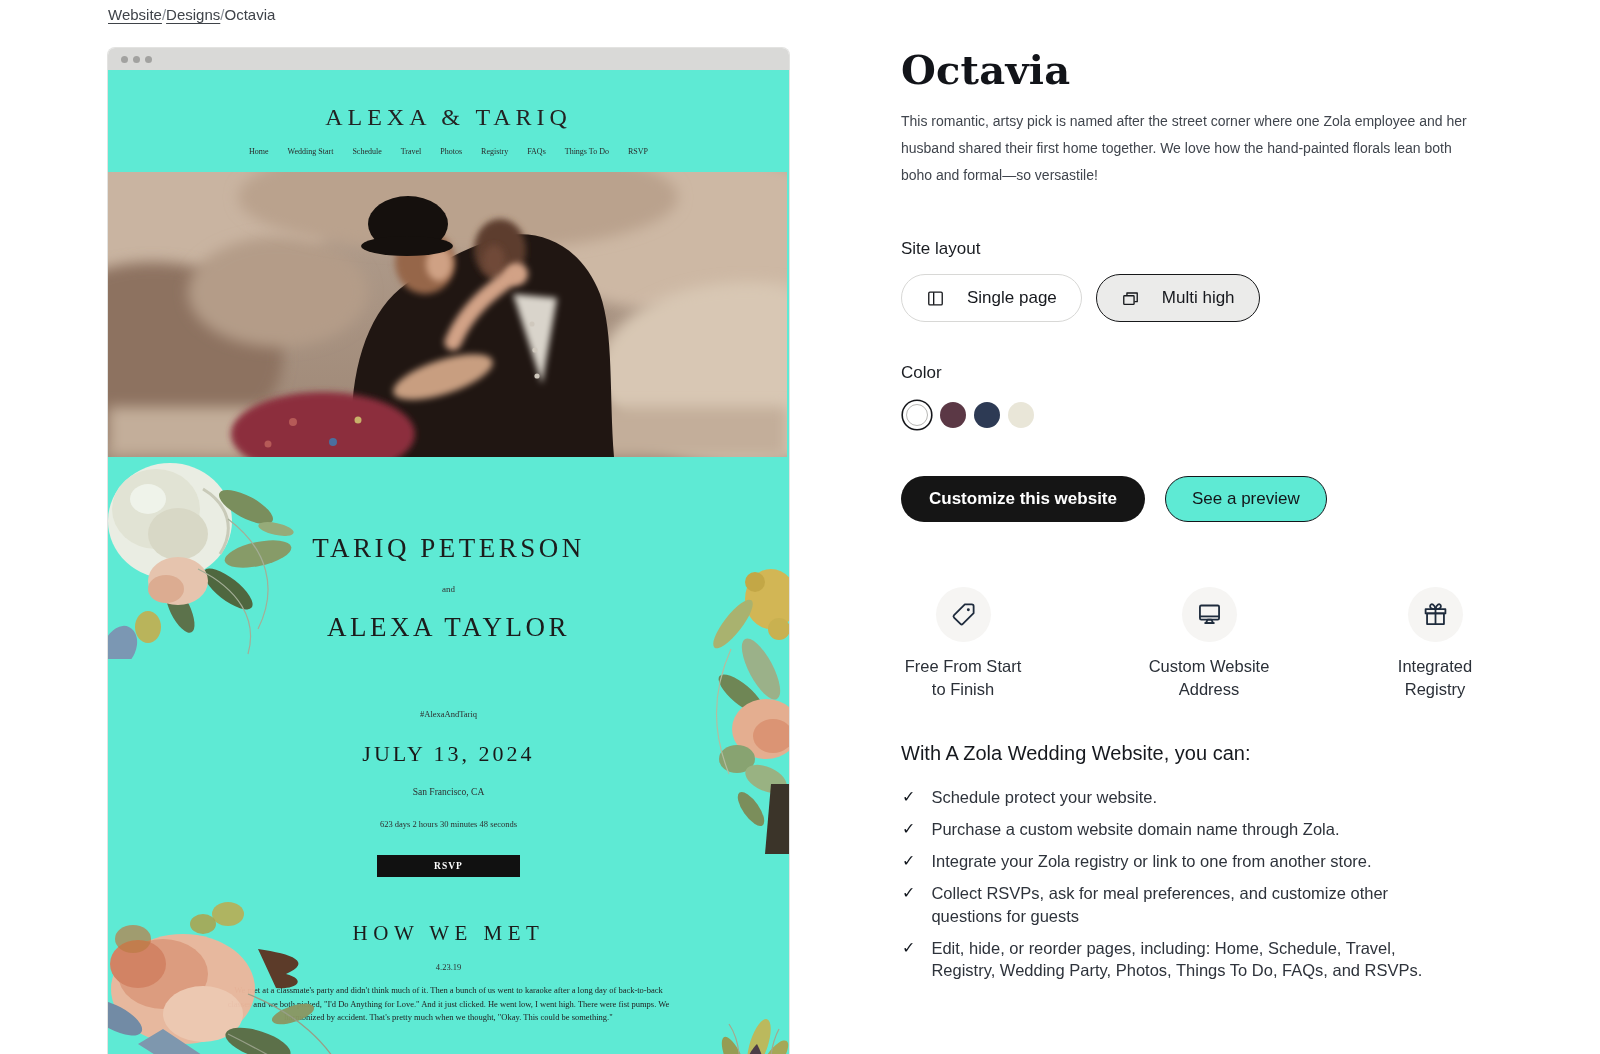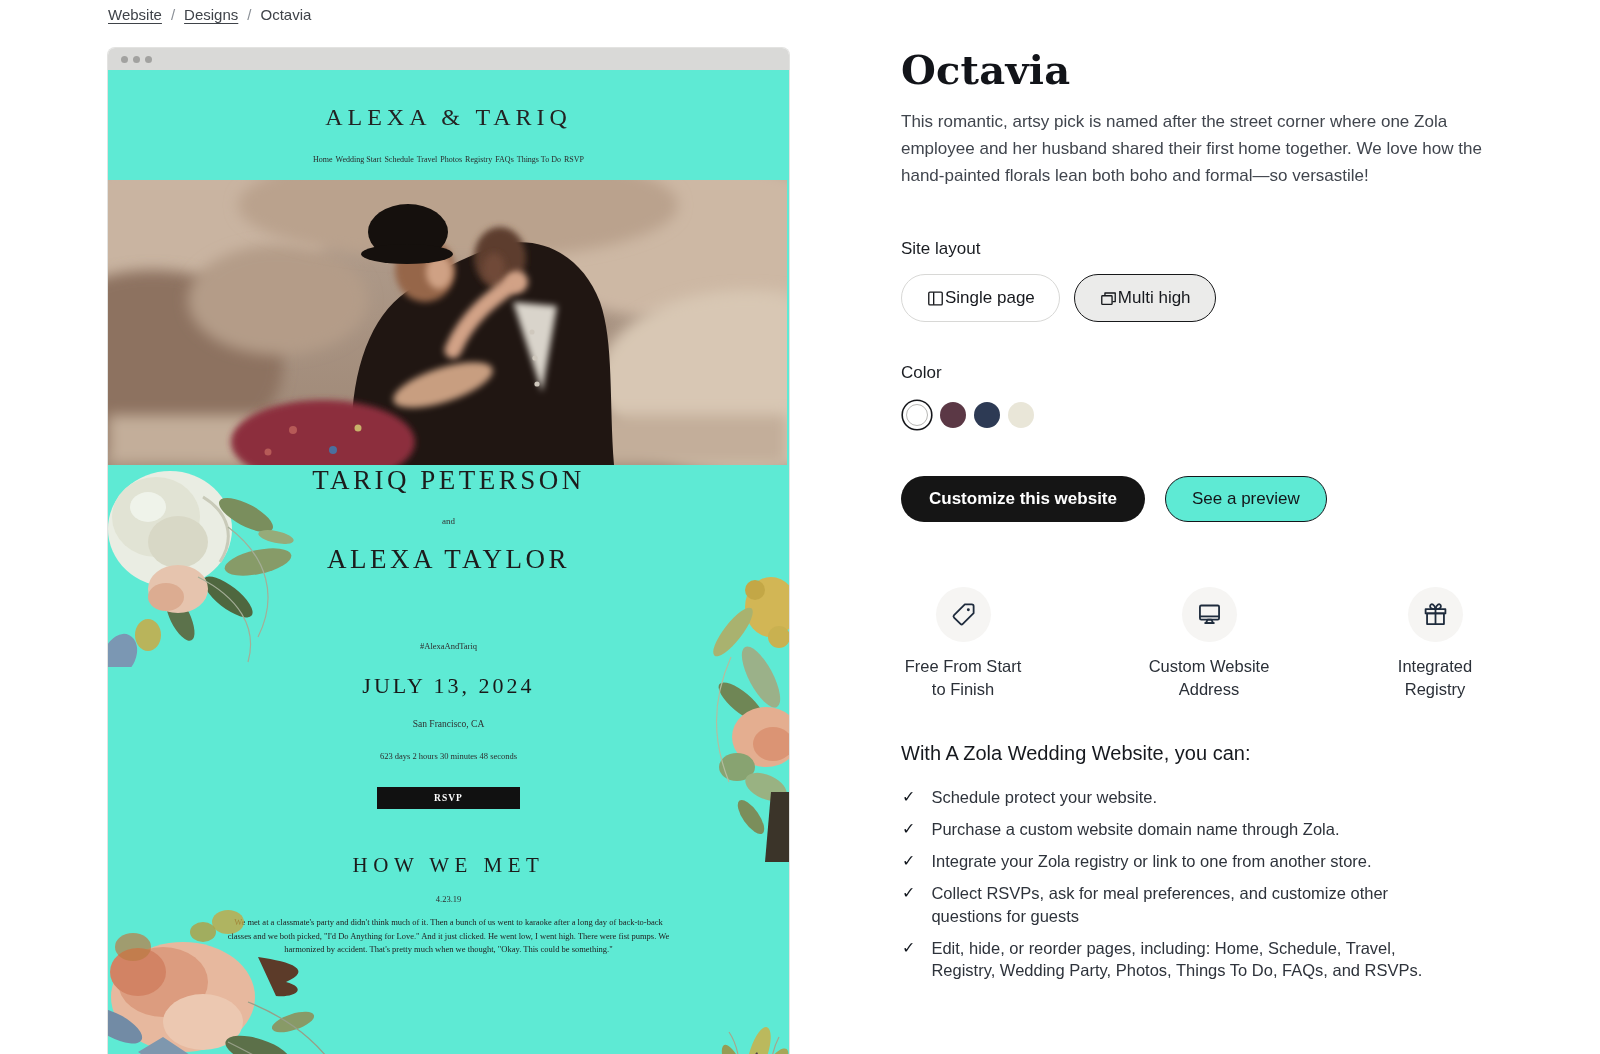--- a/index.html
+++ b/index.html
@@ -2,62 +2,62 @@
 <html><head>
 <meta charset="utf-8">
 <style>
   html,body{margin:0;padding:0;}
   body{
     width:1600px;height:1054px;position:relative;overflow:hidden;
     background:#ffffff;font-family:"Liberation Sans",sans-serif;
     -webkit-font-smoothing:antialiased;
   }
   
-  .breadcrumb{position:absolute;left:108px;top:6px;font-size:15px;color:#3f4349;display:flex;gap:9px;align-items:center;}
+  .breadcrumb{position:absolute;left:108px;top:6px;font-size:15px;color:#3f4349;display:flex;align-items:center;}
   .breadcrumb a{color:#3f4349;text-decoration:underline;text-underline-offset:3px;cursor:pointer;}
   .breadcrumb .sep{color:#8a8f96;}
   
   .browser{position:absolute;left:108px;top:48px;width:681px;height:1006px;border-radius:7px 7px 0 0;box-shadow:0 0 0 1px #e3e3e1;}
   .chrome{height:22px;background:#d9d9d7;border-radius:7px 7px 0 0;display:flex;align-items:center;padding-left:13px;gap:5px;}
   .chrome .dot{width:7px;height:7px;border-radius:50%;background:#a2a2a0;}
   .site{position:relative;background:#5eead4;height:984px;overflow:hidden;font-family:"Liberation Serif",serif;color:#1d1d1d;}
   .site-header{text-align:center;}
   .site-name{margin-top:34px;font-size:24px;letter-spacing:5px;color:#232323;}
-  .site-nav{margin-top:24px;display:flex;justify-content:center;gap:3px;font-size:8px;color:#2a2a2a;}
+  .site-nav{margin-top:16px;display:flex;justify-content:center;gap:19px;font-size:8px;color:#2a2a2a;}
   .site-nav span{cursor:pointer;white-space:nowrap;}
   .hero{display:block;margin-top:16px;width:679px;height:285px;}
   
   .invite{position:relative;text-align:center;}
   .floral{position:absolute;pointer-events:none;}
   .fl-tl{left:0;top:2px;}
   .fl-right{right:0;top:97px;}
   .fl-bl{left:0;top:437px;}
   .fl-br{right:0;top:547px;}
   .name-line{font-size:27px;letter-spacing:3.5px;color:#1c1c1c;}
-  .groom{}
+  .groom{padding-top:76px;}
   .and{margin-top:20px;font-size:9px;color:#333;}
   .bride{margin-top:18px;}
   .hashtag{margin-top:66px;font-size:8.5px;color:#2e2e2e;}
   .big-date{margin-top:22px;font-size:22px;letter-spacing:3px;color:#191919;}
   .loc{margin-top:20px;font-size:9.5px;color:#2e2e2e;}
   .countdown{margin-top:22px;font-size:8.5px;color:#2e2e2e;}
   .rsvp-btn{margin:26px auto 0;width:143px;height:22px;background:#111111;color:#ffffff;
     font-size:9.5px;font-weight:bold;letter-spacing:1px;display:flex;align-items:center;justify-content:center;cursor:pointer;}
   .hwm-title{margin-top:44px;font-size:21px;letter-spacing:5.5px;color:#1c1c1c;}
   .hwm-date{margin-top:16px;font-size:8.5px;color:#2e2e2e;}
   .hwm-story{margin:12px auto 0;width:452px;font-size:8.5px;line-height:13.5px;color:#222;}
   
   .details{position:absolute;left:901px;top:0;width:650px;height:1054px;}
   .d-title{position:absolute;left:0;top:46px;margin:0;font-family:"DejaVu Serif",serif;font-weight:700;font-size:40px;color:#121419;letter-spacing:.2px;}
-  .d-desc{position:absolute;left:0;top:108px;width:584px;margin:0;font-size:17px;line-height:27px;color:#40454d;}
+  .d-desc{position:absolute;left:0;top:108px;width:584px;margin:0;font-size:14px;line-height:27px;color:#40454d;}
   .sec-label{position:absolute;left:0;font-size:17px;color:#1a1d22;}
   .lbl-layout{top:239px;}
   .lbl-color{top:363px;}
   .layout-row{position:absolute;left:0;top:274px;display:flex;gap:14px;}
-  .pill{display:flex;align-items:center;gap:0;height:48px;border-radius:26px;padding:0 24px;
+  .pill{display:flex;align-items:center;gap:22px;height:48px;border-radius:26px;padding:0 24px;
     font-size:17px;color:#16181d;background:#fff;border:1px solid #d8d8d6;cursor:pointer;box-sizing:border-box;}
   .pill.selected{background:#ebebea;border:1.6px solid #17181a;}
   .pill svg{flex:0 0 auto;}
   .swatches{position:absolute;left:1px;top:402px;display:flex;align-items:center;gap:8px;}
   .swatch{width:26px;height:26px;border-radius:50%;cursor:pointer;box-sizing:border-box;}
   .swatch.is-white{border:1px solid #b8b8b6;}
   .swatch.selected{width:22px;height:22px;margin:0 4px;box-shadow:0 0 0 3px #ffffff,0 0 0 4.6px #15161a;}
   .actions{position:absolute;left:0;top:476px;display:flex;gap:20px;align-items:center;}
   .btn{height:46px;border-radius:24px;display:flex;align-items:center;justify-content:center;
     font-size:17px;cursor:pointer;box-sizing:border-box;white-space:nowrap;}

